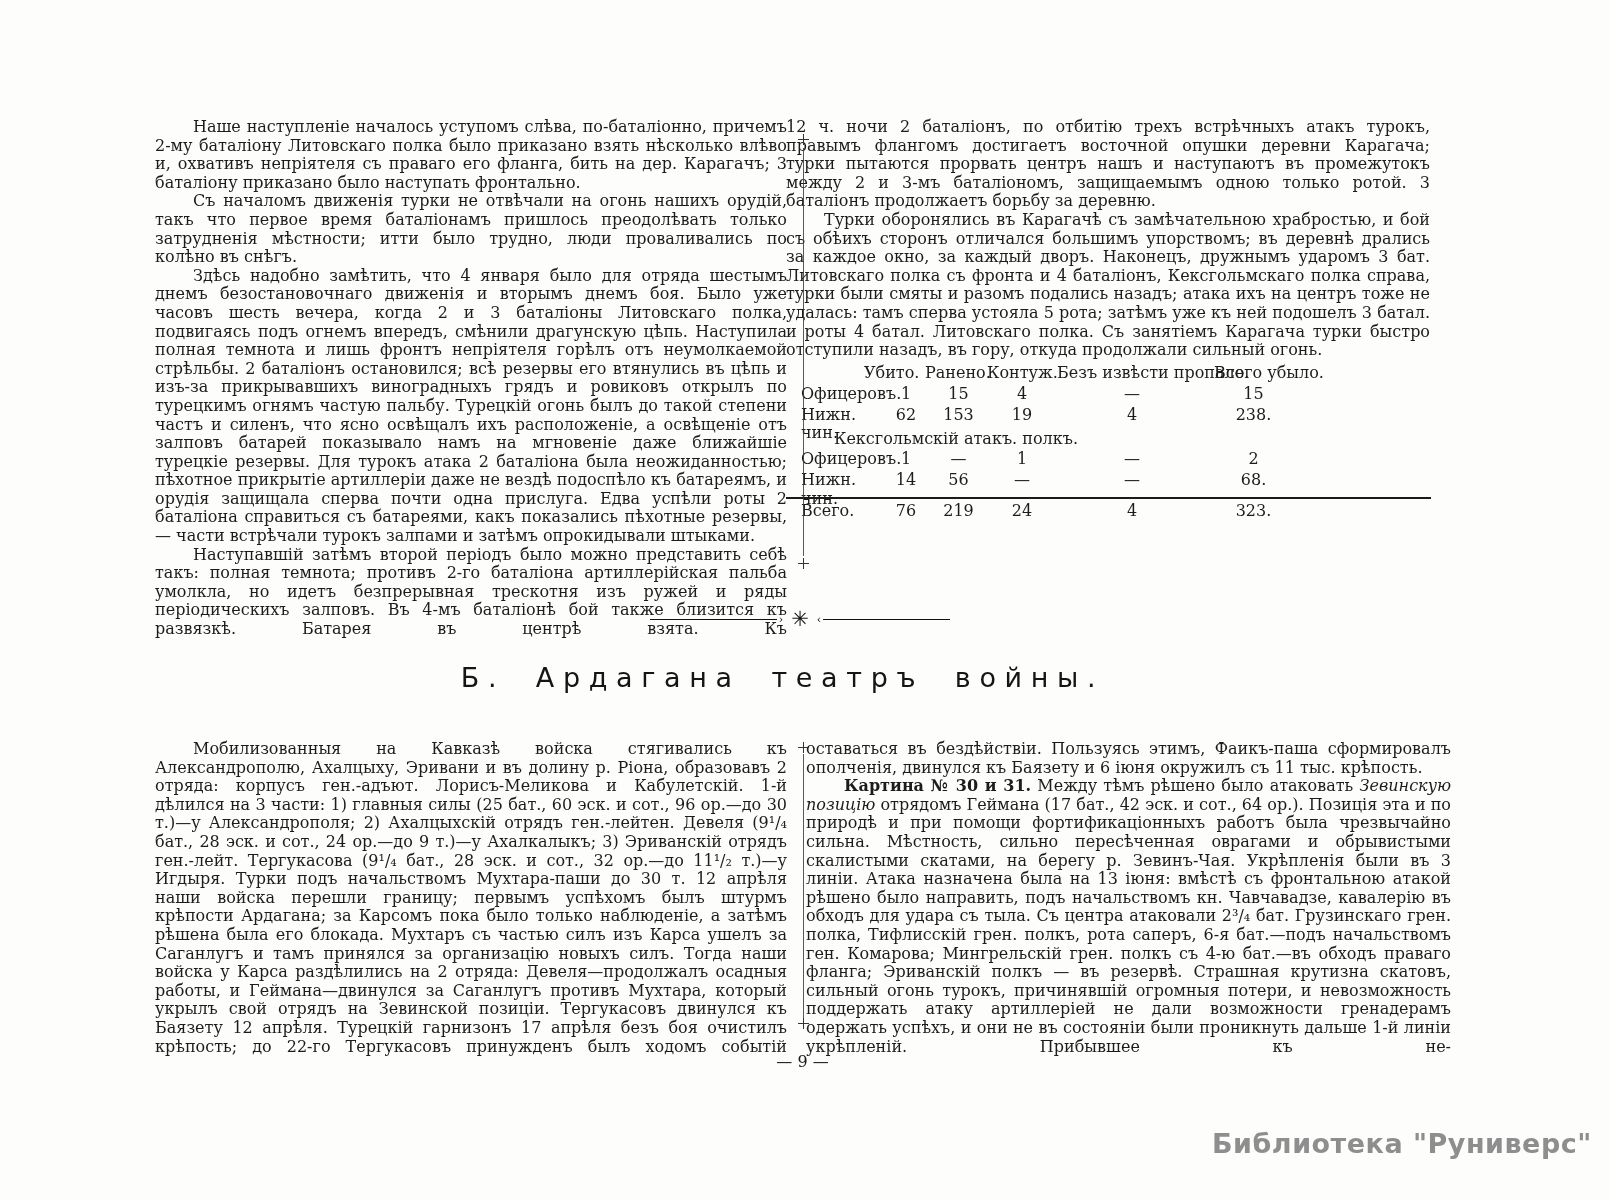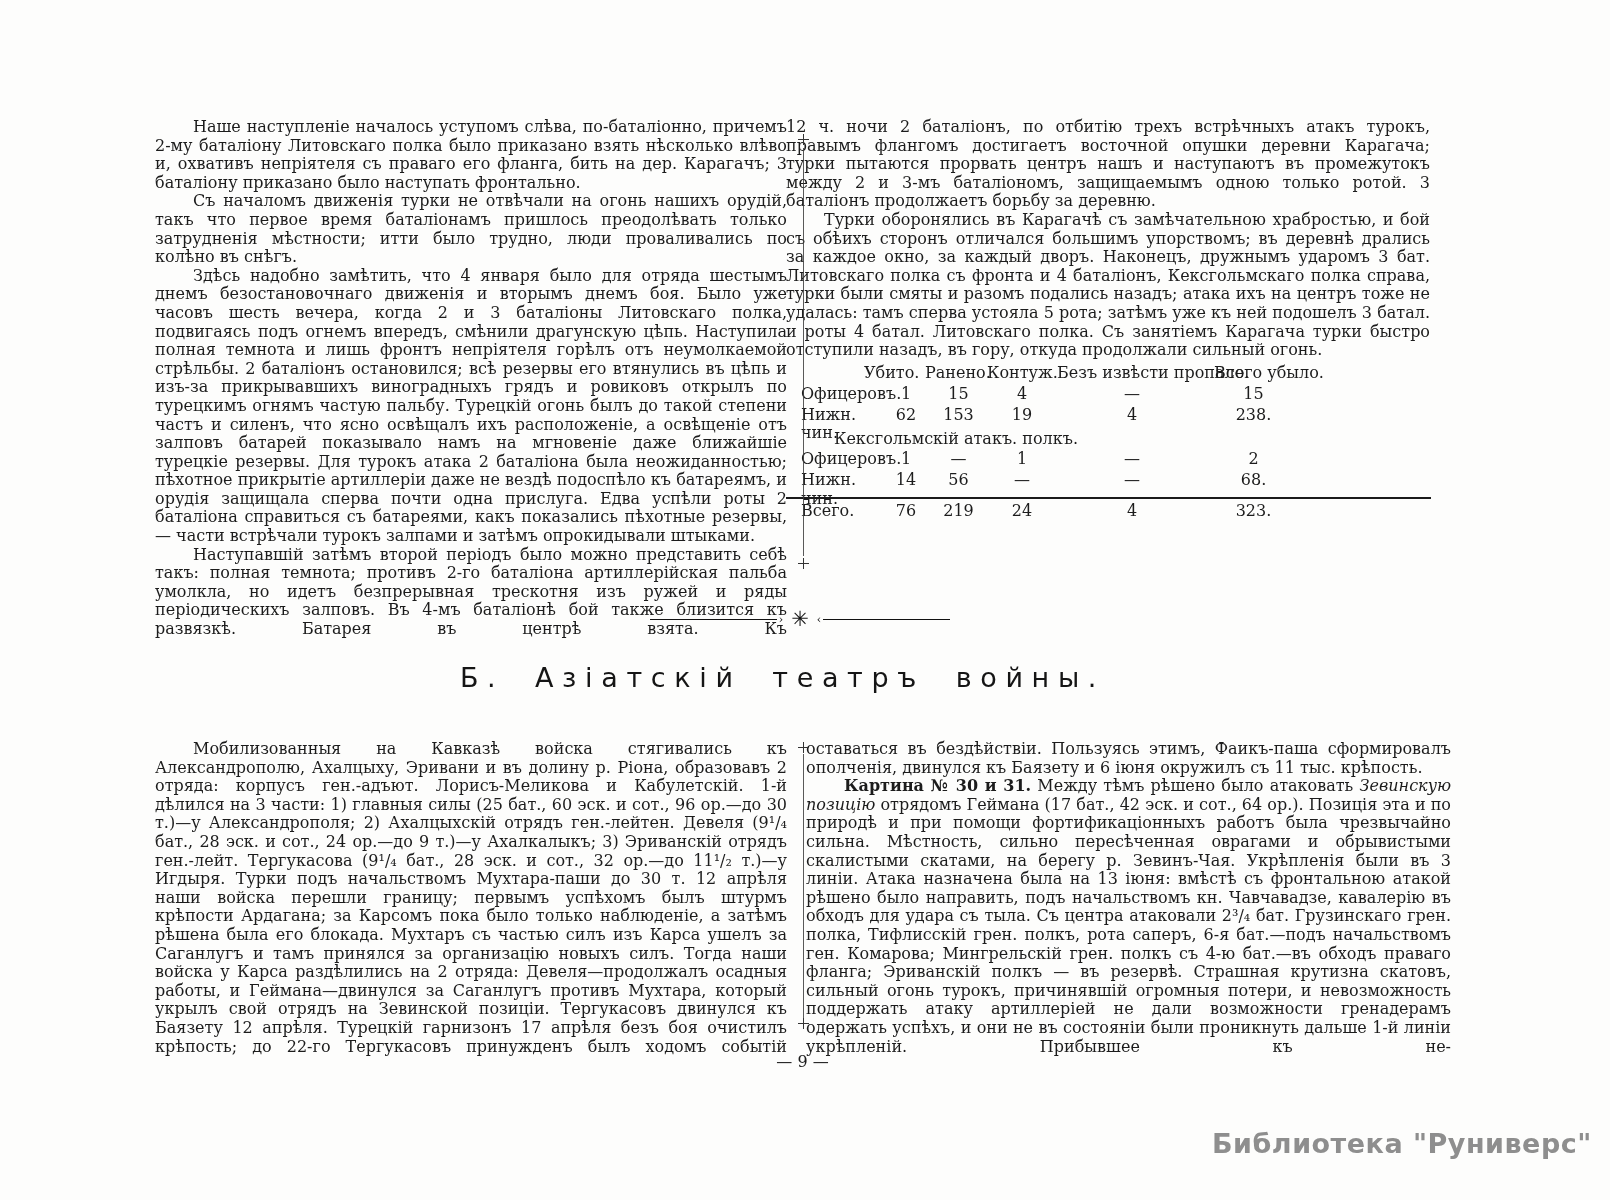--- a/index.html
+++ b/index.html
@@ -131,21 +131,21 @@
 </div>
 
 <div id="divider">
   <div class="rule"></div>
   <span class="flo">›</span>
   <span class="orn">✳</span>
   <span class="flo">‹</span>
   <div class="rule"></div>
 </div>
 
-<div id="section-heading">Б. Азіатскій театръ войны.</div>
+<div id="section-heading">Б. Ардагана театръ войны.</div>
 
 <div class="col" id="lower-left">
   <p class="cont">Мобилизованныя на Кавказѣ войска стягивались къ Александрополю, Ахалцыху, Эривани и въ долину р. Ріона, образовавъ 2 отряда: корпусъ ген.-адъют. Лорисъ-Меликова и Кабулетскій. 1-й дѣлился на 3 части: 1) главныя силы (25 бат., 60 эск. и сот., 96 ор.—до 30 т.)—у Александрополя; 2) Ахалцыхскій отрядъ ген.-лейтен. Девеля (9¹/₄ бат., 28 эск. и сот., 24 ор.—до 9 т.)—у Ахалкалыкъ; 3) Эриванскій отрядъ ген.-лейт. Тергукасова (9¹/₄ бат., 28 эск. и сот., 32 ор.—до 11¹/₂ т.)—у Игдыря. Турки подъ начальствомъ Мухтара-паши до 30 т. 12 апрѣля наши войска перешли границу; первымъ успѣхомъ былъ штурмъ крѣпости Ардагана; за Карсомъ пока было только наблюденіе, а затѣмъ рѣшена была его блокада. Мухтаръ съ частью силъ изъ Карса ушелъ за Саганлугъ и тамъ принялся за организацію новыхъ силъ. Тогда наши войска у Карса раздѣлились на 2 отряда: Девеля—продолжалъ осадныя работы, и Геймана—двинулся за Саганлугъ противъ Мухтара, который укрылъ свой отрядъ на Зевинской позиціи. Тергукасовъ двинулся къ Баязету 12 апрѣля. Турецкій гарнизонъ 17 апрѣля безъ боя очистилъ крѣпость; до 22-го Тергукасовъ принужденъ былъ ходомъ событій</p>
 </div>
 
 <div class="col" id="lower-right">
   <p class="noindent">оставаться въ бездѣйствіи. Пользуясь этимъ, Фаикъ-паша сформировалъ ополченія, двинулся къ Баязету и 6 іюня окружилъ съ 11 тыс. крѣпость.</p>
   <p class="cont"><b class="lead">Картина № 30 и 31.</b><span> Между тѣмъ рѣшено было атаковать </span><i class="place">Зевинскую позицію</i><span> отрядомъ Геймана (17 бат., 42 эск. и сот., 64 ор.). Позиція эта и по природѣ и при помощи фортификаціонныхъ работъ была чрезвычайно сильна. Мѣстность, сильно пересѣченная оврагами и обрывистыми скалистыми скатами, на берегу р. Зевинъ-Чая. Укрѣпленія были въ 3 линіи. Атака назначена была на 13 іюня: вмѣстѣ съ фронтальною атакой рѣшено было направить, подъ начальствомъ кн. Чавчавадзе, кавалерію въ обходъ для удара съ тыла. Съ центра атаковали 2³/₄ бат. Грузинскаго грен. полка, Тифлисскій грен. полкъ, рота саперъ, 6-я бат.—подъ начальствомъ ген. Комарова; Мингрельскій грен. полкъ съ 4-ю бат.—въ обходъ праваго фланга; Эриванскій полкъ — въ резервѣ. Страшная крутизна скатовъ, сильный огонь турокъ, причинявшій огромныя потери, и невозможность поддержать атаку артиллеріей не дали возможности гренадерамъ одержать успѣхъ, и они не въ состояніи были проникнуть дальше 1-й линіи укрѣпленій. Прибывшее къ не-</span></p>
 </div>
 

